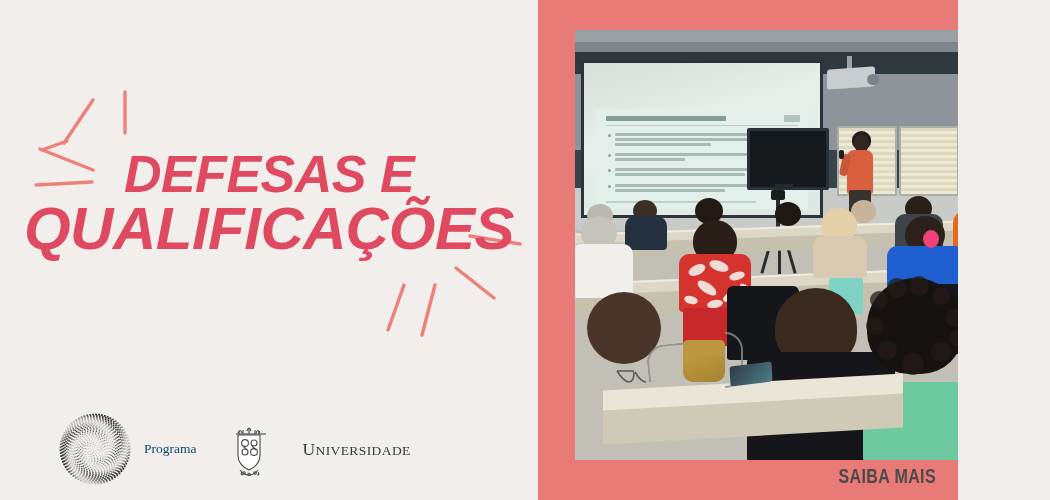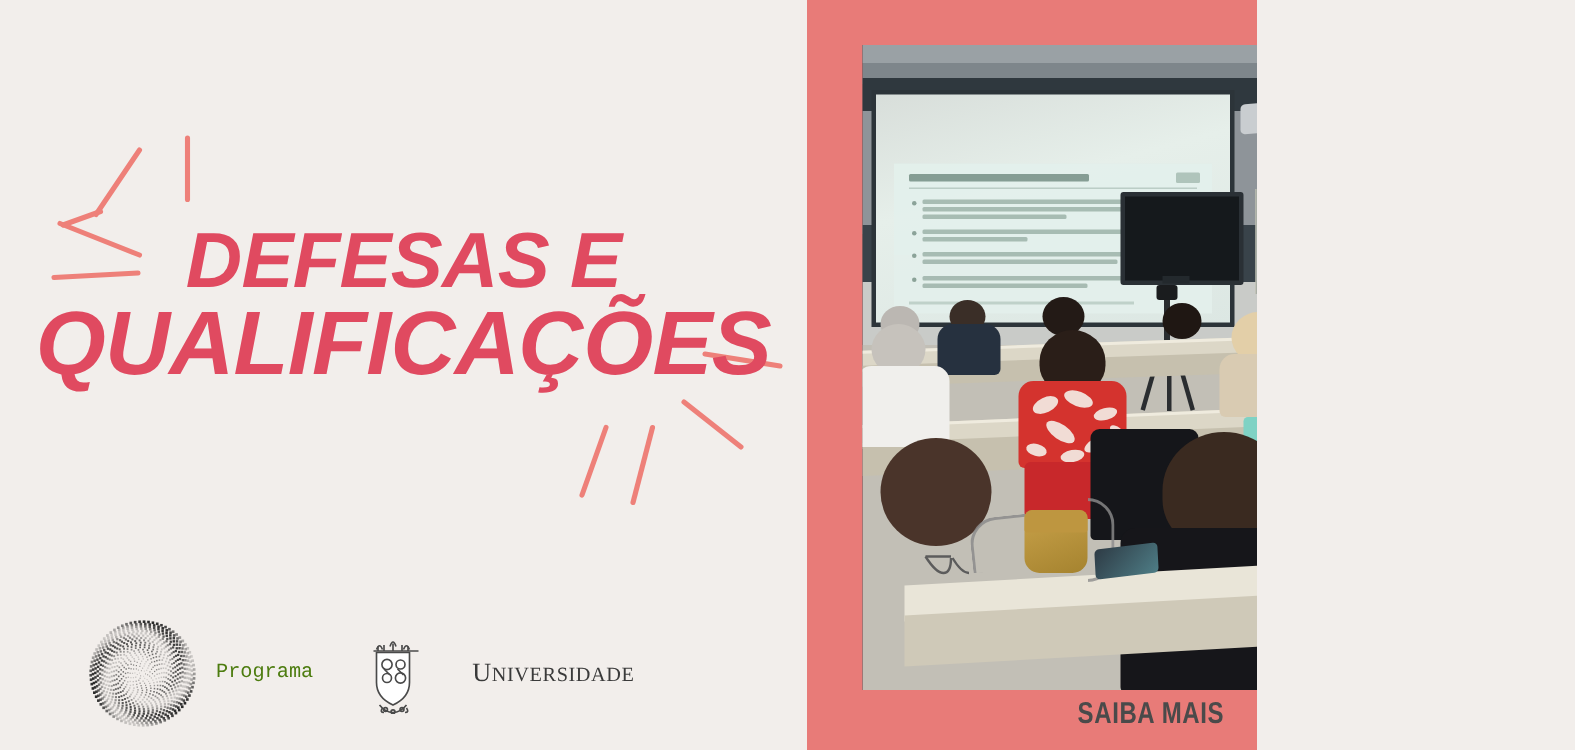--- a/index.html
+++ b/index.html
@@ -1,21 +1,21 @@
 <!DOCTYPE html>
 <html><head>
 <meta charset="utf-8">
 <style>
   html,body{margin:0;padding:0;}
   body{
     width:1050px;height:500px;overflow:hidden;
     font-family:"Liberation Sans",sans-serif;
     background:#F2EEEB;
   }
-  .banner{position:relative;width:838px;height:500px;overflow:hidden;background:#F2EEEB;}
+  .banner{position:relative;width:958px;height:500px;overflow:hidden;background:#F2EEEB;}
 
   
   .coral-panel{
     position:absolute;left:538px;top:0;width:512px;height:500px;
     background:#E87B78;
   }
 
   
   .cream-panel{
     position:absolute;left:0;top:0;width:538px;height:500px;
@@ -50,24 +50,24 @@
     display:flex;align-items:center;
   }
   .ppg-logo{display:flex;align-items:center;}
   .halftone{
     width:74px;height:74px;border-radius:50%;
     position:relative;overflow:hidden;flex:0 0 auto;
   }
   .halftone svg{display:block;}
   .ppg-text{
     margin-left:12px;
-    color:#4d7c0f;
+    color:#0c4a6e;
     font-size:13.5px;
     line-height:1.28;
-    font-family:Liberation Mono, monospace;
+    font-family:Liberation Serif, serif;
   }
   .ppg-text span{display:block;}
 
   .ufc-logo{display:flex;align-items:center;margin-left:34px;}
   .ufc-crest{width:42px;height:54px;flex:0 0 auto;}
   .ufc-text{
     margin-left:11px;
     color:#3A3A3A;
     font-family:"Liberation Serif",serif;
     line-height:1.18;

